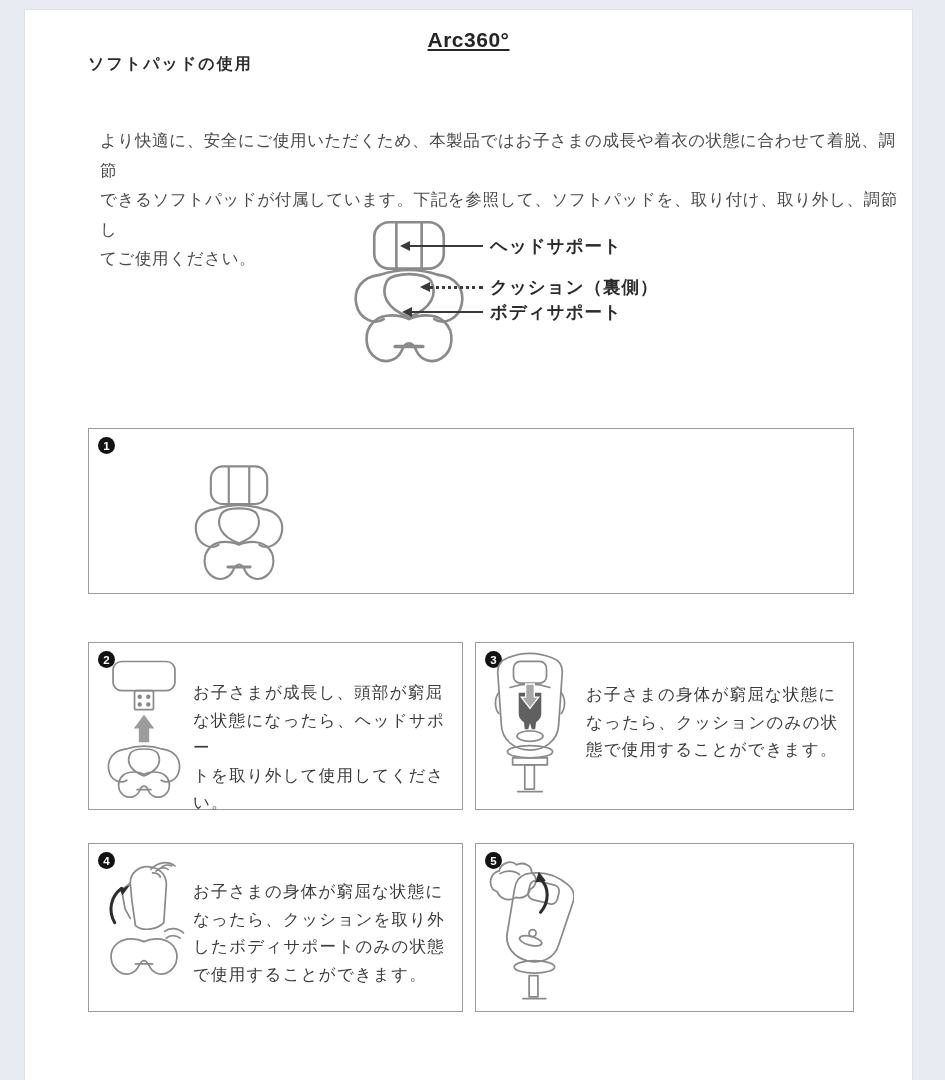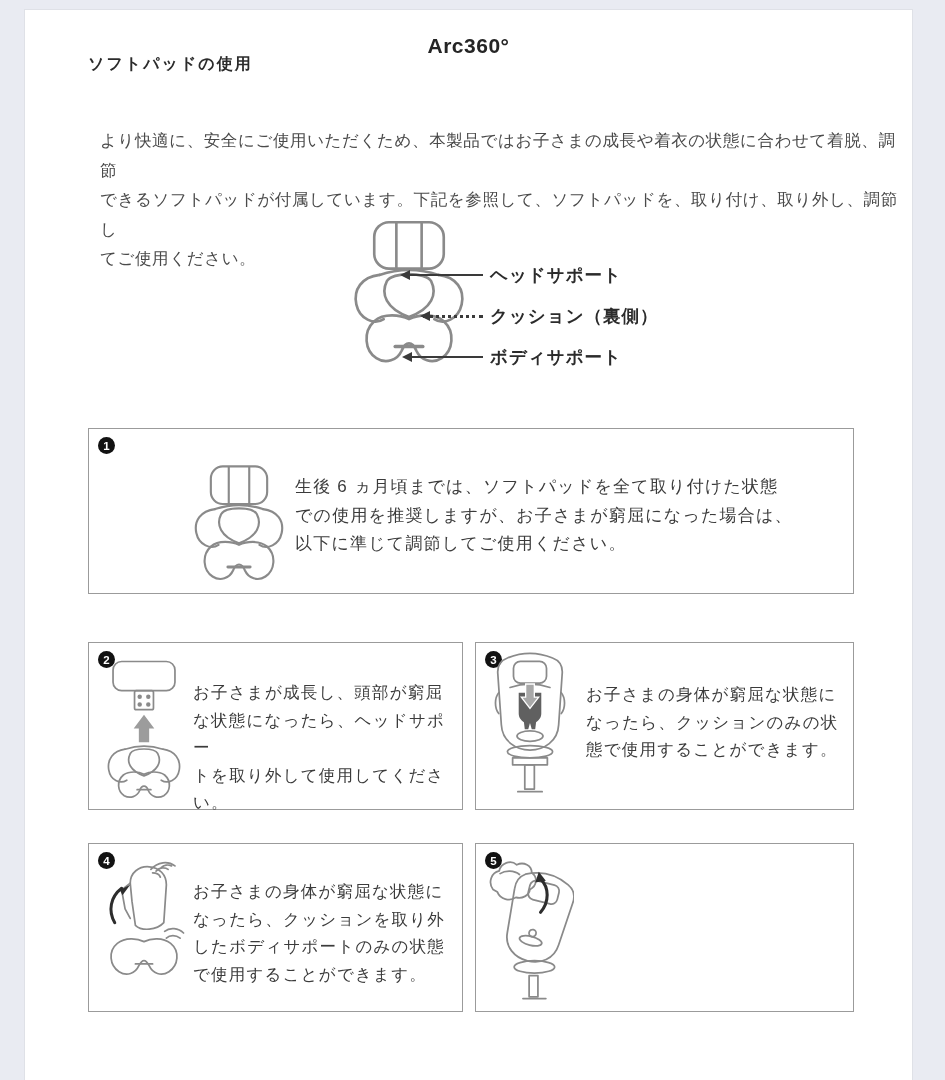--- a/index.html
+++ b/index.html
@@ -8,35 +8,35 @@
     background:#e9ebf2;
     font-family:"Liberation Sans","DejaVu Sans",sans-serif;
     position:relative;overflow:hidden;
   }
   .page{
     position:absolute;left:25px;top:10px;width:887px;height:1070px;
     background:#ffffff;
     box-shadow:0 0 0 1px #dfe1e7;
   }
   .brand{
-    position:absolute;top:24px;left:0;width:100%;text-align:center;
-    font-size:21px;font-weight:bold;color:#252525;letter-spacing:.5px;
+    position:absolute;top:18px;left:0;width:100%;text-align:center;
+    font-size:21px;font-weight:bold;color:#252525;letter-spacing:.5px;text-decoration:underline;
   }
   .title{
     position:absolute;top:44px;left:63px;margin:0;
     font-size:16px;font-weight:bold;color:#2b2b2b;letter-spacing:2px;
   }
   .intro{
     position:absolute;top:104px;left:63px;width:800px;margin:12px;
     font-size:16.5px;line-height:29.5px;color:#4a4a4a;
     white-space:pre-line;letter-spacing:.6px;
   }
   .diagram{position:absolute;left:63px;top:205px;width:800px;height:180px;}
   .pad-main{position:absolute;left:262px;top:3px;width:118px;height:158px;}
-  .dlabel{position:absolute;display:flex;align-items:center;height:18px;margin-top:29px;}
+  .dlabel{position:absolute;display:flex;align-items:center;height:18px;}
   .dlabel .dtext{
     font-size:17.5px;font-weight:bold;color:#2b2b2b;letter-spacing:1px;white-space:nowrap;
   }
   .arrow{position:relative;height:0;border-top:2.5px solid #3a3a3a;margin-right:7px;}
   .arrow.dotted{border-top-style:dotted;border-top-width:3px;}
   .arrow::before{
     content:"";position:absolute;left:-3px;top:-6.5px;
     border-top:5px solid transparent;border-bottom:5px solid transparent;
     border-right:10px solid #3a3a3a;
   }
@@ -91,35 +91,32 @@
       <use href="#padset"></use>
     </svg>
     <div class="dlabel" style="left:315px;top:22px">
       <span class="arrow" style="width:80px"></span>
       <span class="dtext">ヘッドサポート</span>
     </div>
     <div class="dlabel" style="left:335px;top:63px">
       <span class="arrow dotted" style="width:60px"></span>
       <span class="dtext">クッション（裏側）</span>
     </div>
-    <div class="dlabel" style="left:317px;top:104px">
+    <div class="dlabel" style="left:317px;top:88px">
       <span class="arrow" style="width:78px"></span>
       <span class="dtext">ボディサポート</span>
     </div>
   </div>
 
 
   <div class="step-box" style="left:63px;top:418px;width:766px;height:166px">
     <div class="badge">1</div>
     <svg class="ill" style="left:102px;top:34px;width:96px;height:128px" viewBox="0 0 110 150">
       <use href="#padset"></use>
     </svg>
-    <p class="step-text big" style="left:206px;top:44px;width:560px">生後 6 ヵ月頃までは、ソフトパッドを全て取り付けた状態
-での使用を推奨しますが、お子さまが窮屈になった場合は、
-以下に準じて調節してご使用ください。</p>
   </div>
 
 
   <div class="step-box" style="left:63px;top:632px;width:375px;height:168px">
     <div class="badge">2</div>
     <svg class="ill" style="left:12px;top:14px;width:86px;height:144px" viewBox="0 0 100 165">
       <g class="lineart">
         <rect x="14" y="4" width="72" height="34" rx="10"></rect>
         <rect x="39" y="38" width="22" height="22" rx="2"></rect>
         <circle cx="45" cy="45" r="1.6" fill="#8a8a8a"></circle>

